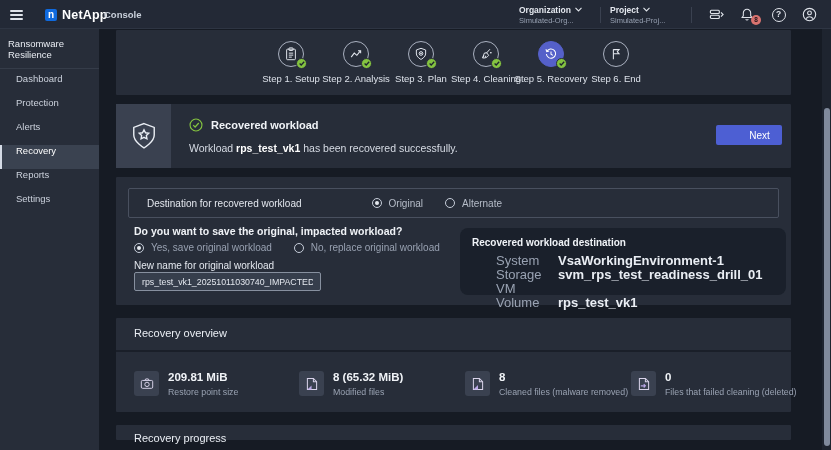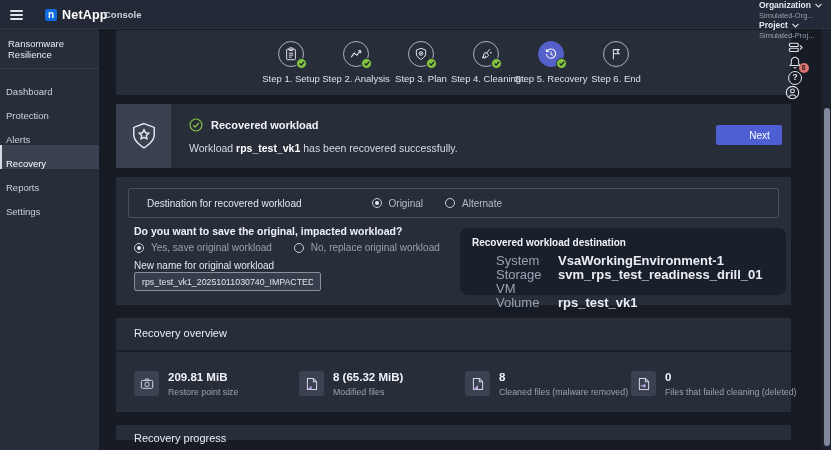--- a/index.html
+++ b/index.html
@@ -17,41 +17,41 @@
   }
   .hamburger { position:absolute; left:10px; top:8px; width:13px; height:12px; cursor:pointer; }
   .hamburger i { display:block; height:1.6px; background:#dfe3ea; margin:2.4px 0; border-radius:1px; }
   .brand { position:absolute; left:45px; top:0; height:29px; display:flex; align-items:center; }
   .brand-mark {
     width:12px; height:12px; background:#0f6adf; border-radius:2px; color:#fff;
     font-size:10px; font-weight:bold; line-height:11px; text-align:center; margin-right:5px;
   }
   .brand-name { font-size:12.5px; font-weight:bold; letter-spacing:.2px; color:#fff; }
   .console-label { position:absolute; left:104px; top:9px; font-size:9.5px; font-weight:bold; color:#c9d0db; }
-  .tb-right { position:absolute; right:0; top:0; height:29px; display:flex; align-items:center;flex-direction:column; }
+  .tb-right { position:absolute; right:0; top:0; height:29px; display:flex; align-items:center; }
   .tb-select { width:68px; margin-right:4px; cursor:pointer; }
   .tb-select .lab { font-size:8.5px; font-weight:bold; color:#e3e7ee; display:flex; align-items:center; gap:4px; }
   .tb-select .val { font-size:7.5px; color:#97a0b1; margin-top:1px; white-space:nowrap; overflow:hidden; }
   .tb-div { width:1px; height:16px; background:#3a4150; margin:0 9px; }
   .tb-icon { position:relative; width:15px; height:15px; margin:0 8px; cursor:pointer; flex:none; }
   .tb-icon svg { display:block; }
   .badge {
     position:absolute; right:-6px; bottom:-3px; min-width:10px; height:10px; padding:0 2px;
     background:#d9736f; border-radius:6px; color:#23131a; font-size:6.5px; font-weight:bold;
     line-height:10px; text-align:center;
   }
   .circ-icon {
     width:14px; height:14px; border:1.4px solid #dfe3ea; border-radius:50%;
     font-size:8.5px; font-weight:bold; color:#dfe3ea; text-align:center; line-height:11px;
   }
   
   .sidebar { position:absolute; left:0; top:29px; width:99px; height:421px; background:#272d39; z-index:20; }
   .sb-title { padding:9px 8px 8px 8px; font-size:9.5px; color:#e8ecf2; border-bottom:1px solid #353c49; }
   .sb-item {
-    height:24px; display:flex; align-items:flex-end; padding-left:4px;
+    height:24px; display:flex; align-items:flex-start; padding-left:14px;
     font-size:9.5px; color:#ccd2dd; cursor:pointer; border-left:2px solid transparent;
   }
   .sb-item.active { background:#3a4250; border-left-color:#d5dbe6; color:#ffffff; }
   
   .card { position:absolute; left:116px; width:675px; background:#272d39; border-radius:1px; }
   
   #card-steps { top:30px; height:65px; }
   .stepper { position:absolute; inset:0; display:flex; align-items:center; justify-content:center; }
   .step { width:65px; display:flex; flex-direction:column; align-items:center; cursor:pointer; }
   .step-circle {

